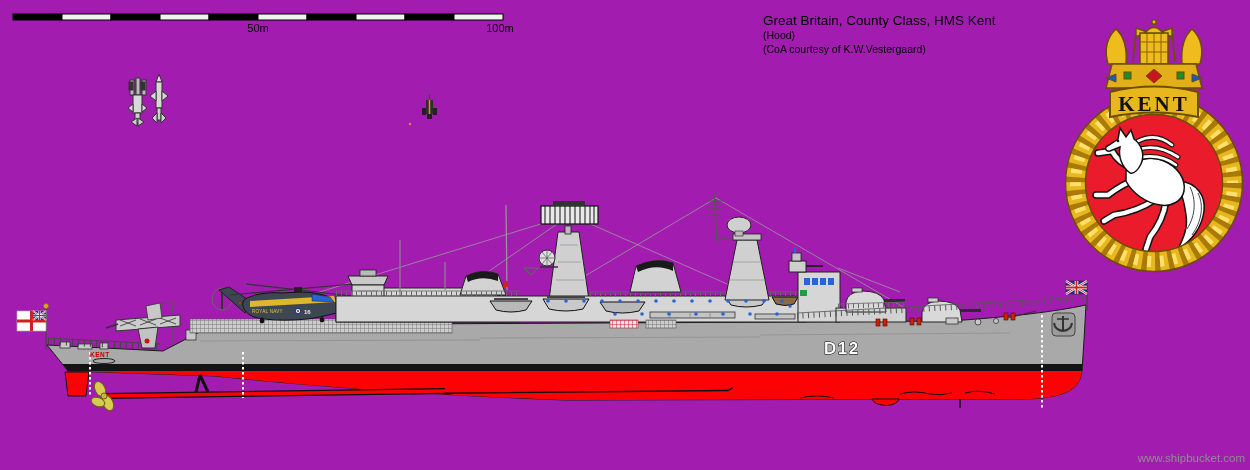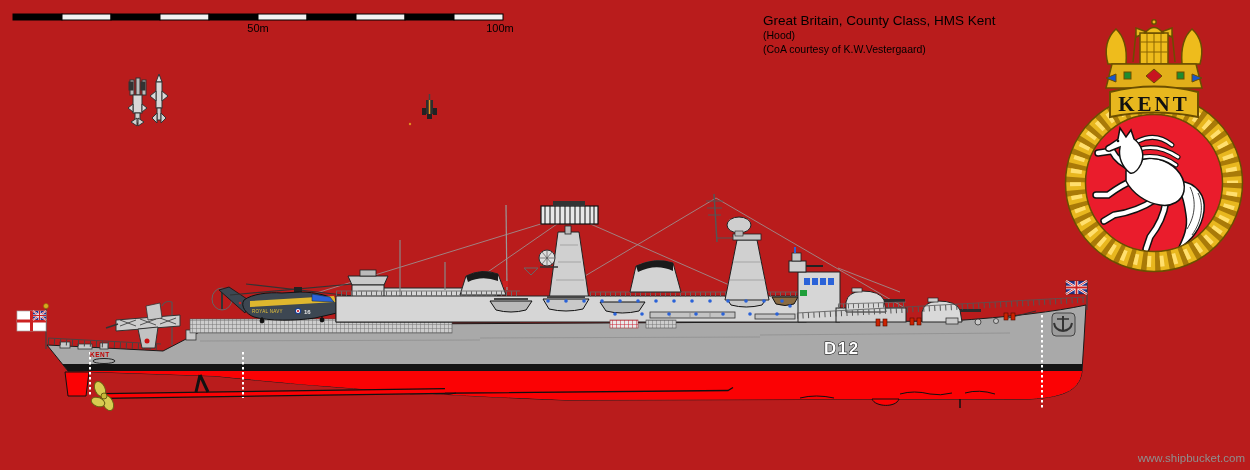--- a/index.html
+++ b/index.html
@@ -1,16 +1,16 @@
 <!DOCTYPE html>
 <html style="--hull-gray: #a9a9a9; --super-gray: #d6d6d6; --hull-red: #fb0204; --boot-black: #141414; --crest-gold: #e8b71e; --crest-gold-dark: #6b4e00; --crest-red: #ea1c2c; --porthole-blue: #2a62d8; --heli-navy: #3d4752; --heli-yellow: #dfb72e; --window-blue: #2a62d8; --text-gray: #8f8f8f;"><head>
 <meta charset="utf-8">
 <style>
   html,body{margin:0;padding:0;background:#fff;}
-  #canvas{position:relative;width:1250px;height:470px;background:#b91c1c;overflow:hidden;
+  #canvas{position:relative;width:1250px;height:470px;background:#a21caf;overflow:hidden;
           font-family:"Liberation Sans",sans-serif;}
   svg{display:block;}
   text{font-family:"Liberation Sans",sans-serif;}
   .serif{font-family:"Liberation Serif",serif;}
 </style>
 </head>
 <body>
 
 <div id="canvas">
 <svg width="1250" height="470" viewBox="0 0 1250 470">

